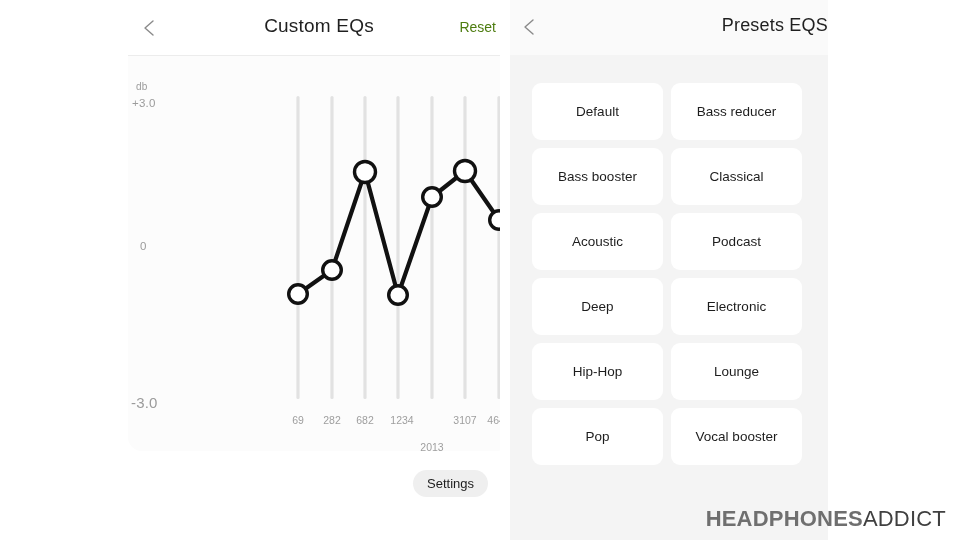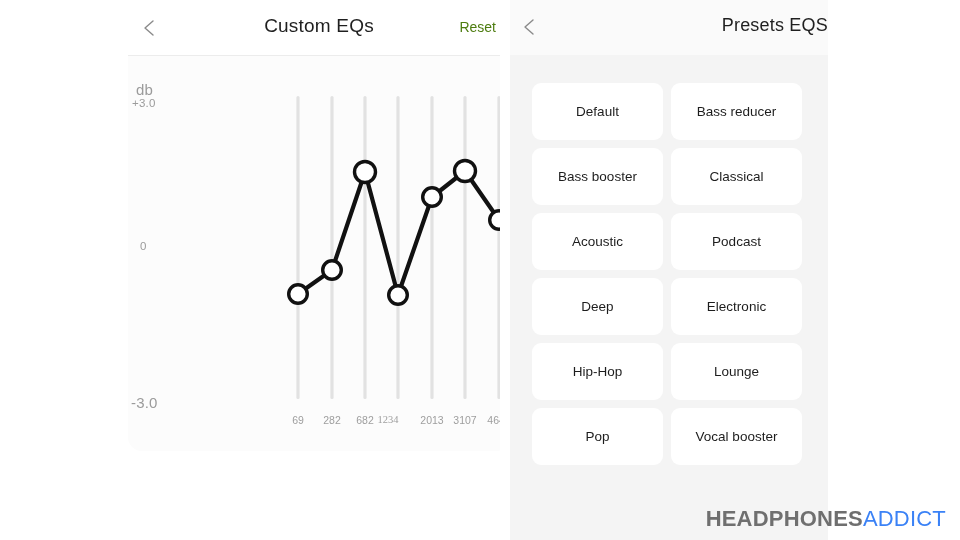--- a/index.html
+++ b/index.html
@@ -36,21 +36,21 @@
   }
 
   #eq-card {
     position: absolute; left: 128px; top: 55px; width: 382px; height: 396px;
     background: #fcfcfc;
     border-top: 1px solid #ececec;
     border-radius: 0 0 14px 14px;
   }
   #eq-plot { position: absolute; left: 0; top: 0; width: 382px; height: 396px; }
   .axis-label {
-    position: absolute; font-size: 15px; color: #9b9b9b; letter-spacing: .2px;
+    position: absolute; font-size: 10px; color: #9b9b9b; letter-spacing: .2px;
   }
   #lbl-db   { left: 8px;  top: 25px; }
   #lbl-pos3 { left: 4px;  top: 41px; font-size: 11.5px; }
   #lbl-zero { left: 12px; top: 184px; font-size: 11.5px; }
   #lbl-neg3 { left: 3px;  top: 338px; font-size: 15px; }
 
   .freq-label {
     position: absolute; top: 358px; font-size: 10.5px; color: #9e9e9e;
     text-align: center; transform: translateX(-50%);
   }
@@ -107,21 +107,21 @@
     font-family: "Liberation Sans", sans-serif;
   }
 
   
   #watermark {
     position: absolute; right: 14px; bottom: 8px;
     font-size: 22px; letter-spacing: .2px; white-space: nowrap;
     color: #808080;
   }
   #wm-bold { font-weight: bold; color: #6f6f6f; }
-  #wm-light { font-weight: normal; color: #3b82f6; }
+  #wm-light { font-weight: normal; color: #404040; }
 </style>
 </head>
 <body>
 
 <div id="app">
 
   <div id="left-panel">
 
     <div id="left-header">
       <div class="back-chevron" id="left-back">
@@ -160,30 +160,33 @@
 
       <div class="axis-label" id="lbl-db">db</div>
       <div class="axis-label" id="lbl-pos3">+3.0</div>
       <div class="axis-label" id="lbl-zero">0</div>
       <div class="axis-label" id="lbl-neg3">-3.0</div>
 
       <div id="freq-labels">
           <div class="freq-label" style="left: 170px;">69</div>
           <div class="freq-label" style="left: 204px;">282</div>
           <div class="freq-label" style="left: 237px;">682</div>
-          <div class="freq-label" style="left: 260px; font-family: Liberation Serif, serif;">1234</div>
-          <div class="freq-label" style="left: 304px;">2013</div>
+          <div class="freq-label" style="left: 274px;">1234</div>
+          <div class="freq-label" style="left: 304px; margin-top: 27px;">2013</div>
           <div class="freq-label" style="left: 337px;">3107</div>
           <div class="freq-label" style="left: 371px;">4641</div>
           <div class="freq-label" style="left: 405px;">6794</div>
           <div class="freq-label" style="left: 440px;">9815</div>
           <div class="freq-label" style="left: 472px;">14053</div>
         </div>
     </div>
 
+    <div id="eq-footer">
+      <button id="settings-btn">Settings</button>
+    </div>
   </div>
 
   <div id="panel-gap"></div>
 
   <div id="right-panel">
     <div id="right-bg"></div>
 
     <div id="right-header">
       <div class="back-chevron" id="right-back">
         <svg width="20" height="20" viewBox="0 0 20 20">

